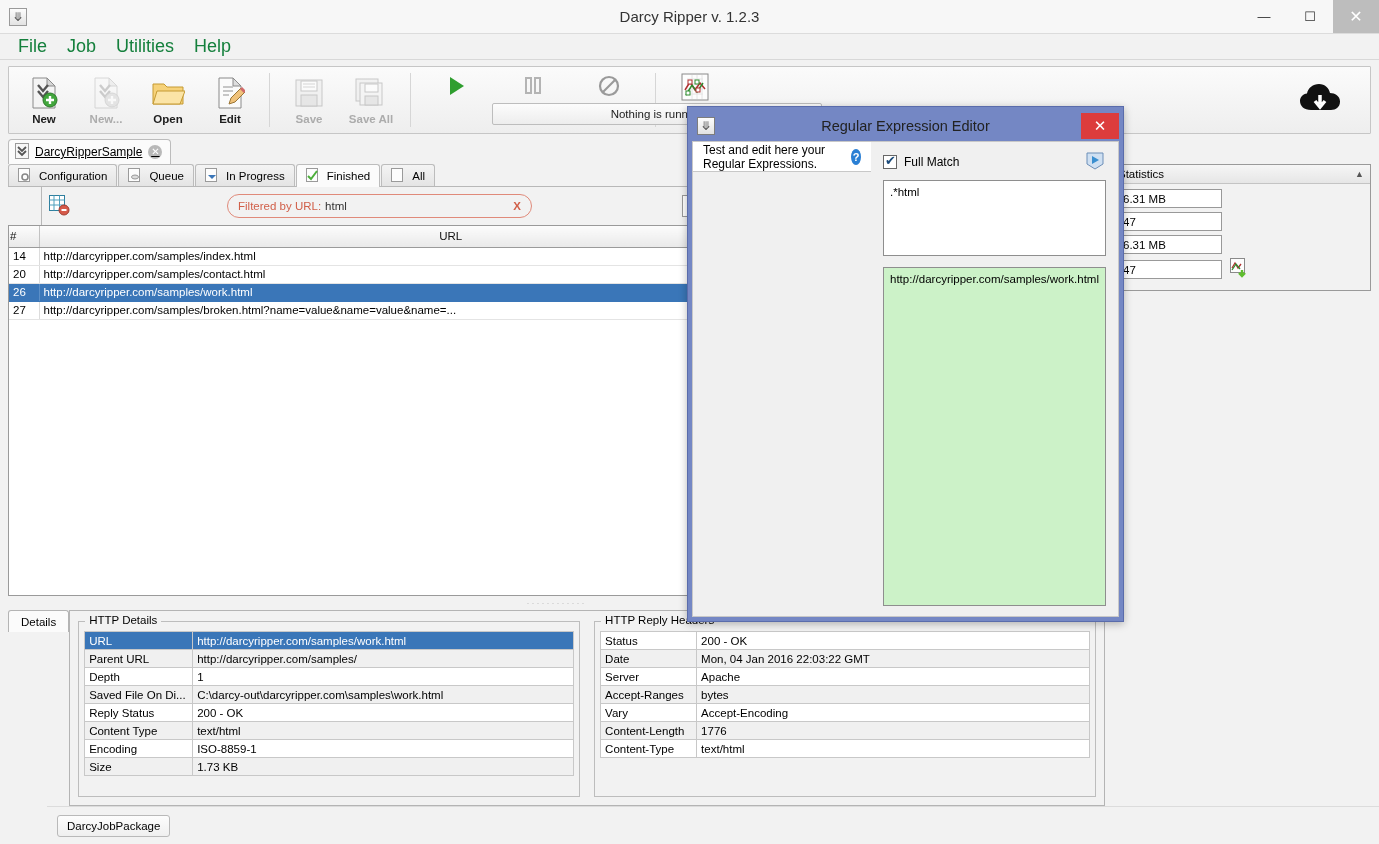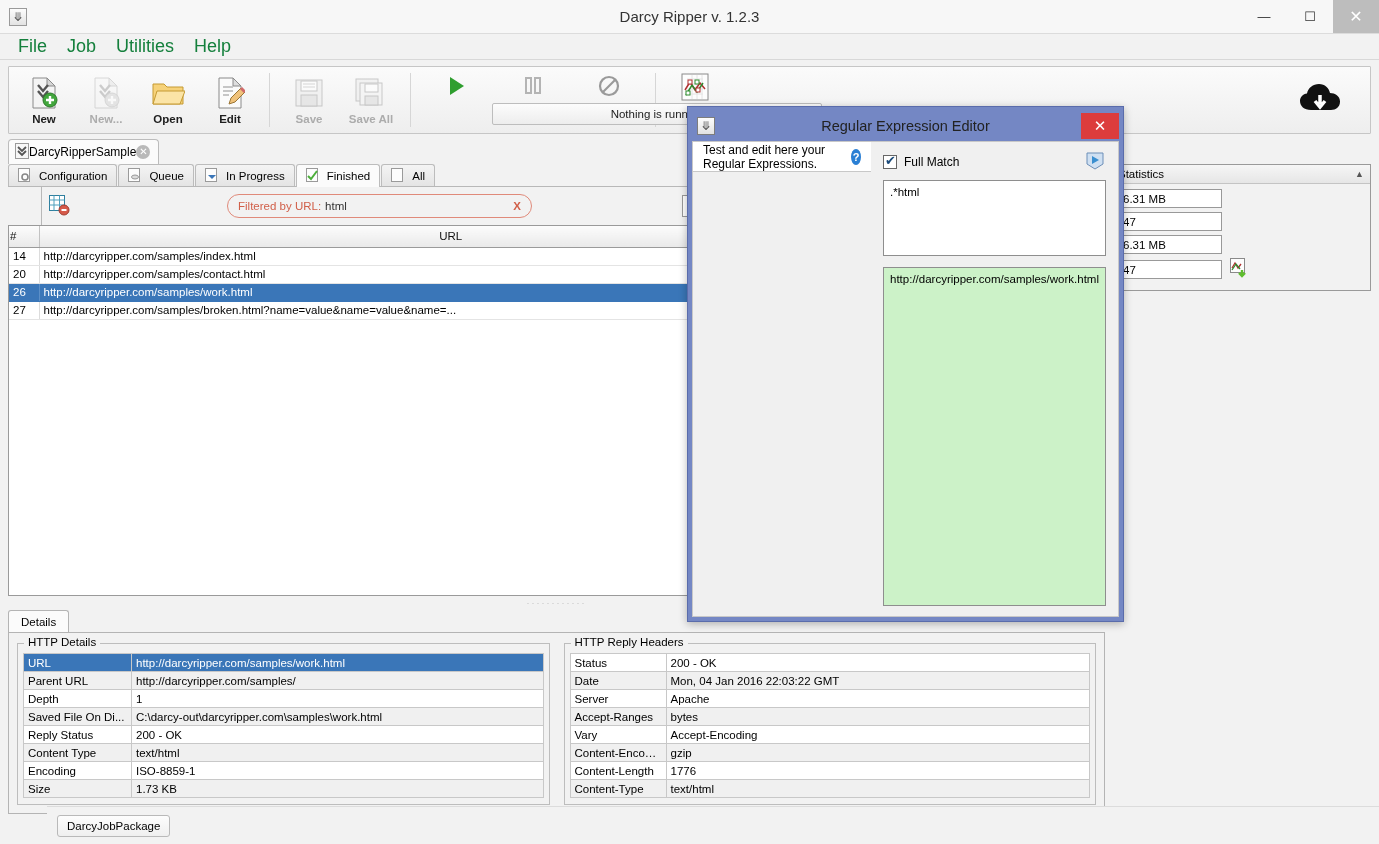--- a/index.html
+++ b/index.html
@@ -59,21 +59,21 @@
     display:flex; align-items:center; justify-content:center; font-size:11.5px; color:#1c1c1c; border-radius:2px;
   }
   #stats-tool-btn { width:70px; display:flex; align-items:flex-start; justify-content:center; padding-top:6px; }
   #cloud-btn { margin-left:auto; display:flex; align-items:center; padding-right:22px; }
 
   
   #job-tabrow { padding:0 8px; height:26px; display:flex; align-items:flex-end; flex:0 0 auto; }
   #job-tab {
     height:25px; border:1px solid #bcbcbc; border-bottom:none;
     background:#fbfbfb; border-radius:4px 4px 0 0; display:flex; align-items:center;
-    padding:0 8px 0 6px; font-size:12px;
+    gap:6px; padding:0 8px 0 6px; font-size:12px;text-decoration:underline;
   }
   .tabclose { width:14px; height:14px; border-radius:50%; background:#b9b9b9; color:#fff;
       display:flex; align-items:center; justify-content:center; font-size:10px; line-height:1; }
 
   
   #body-area { flex:1 1 auto; display:flex; padding:0 8px 0 8px; min-height:0; }
   #left-pane { width:1097px; display:flex; flex-direction:column; min-width:0; }
   #right-pane { flex:1 1 auto; margin-left:6px; display:flex; flex-direction:column; }
 
   
@@ -117,21 +117,21 @@
   .c-num { width:30px; text-align:left; }
   .c-url { width:auto; }
   .c-state { width:83px; }
   .c-prog { width:89px; }
   .c-size { width:69px; }
 
   
   #splitter { height:14px; display:flex; align-items:center; justify-content:center; letter-spacing:2px; color:#c0c0c0; font-size:9px; }
 
   
-  #details-pane { height:196px; flex:0 0 auto; display:flex; flex-direction:column; }
+  #details-pane { height:196px; flex:0 0 auto; display:flex; flex-direction:row; }
   #details-tabrow { display:flex; align-items:flex-end; height:22px; }
   #details-tab { height:22px; padding:0 12px; border:1px solid #b4b4b4; border-bottom:none;
       background:#fbfbfb; border-radius:3px 3px 0 0; font-size:11.5px; display:flex; align-items:center; }
   #details-box { flex:1 1 auto; border:1px solid #b4b4b4; background:#f2f2f2; display:flex; gap:14px; padding:10px 8px 8px 8px; }
   .group { flex:1 1 0; border:1px solid #bdbdbd; position:relative; padding:9px 5px 6px 5px; min-width:0; }
   .group > .legend { position:absolute; top:-8px; left:6px; background:#f2f2f2; padding:0 4px; font-size:11.5px; }
   table.kv { width:100%; border-collapse:collapse; table-layout:fixed; }
   table.kv td { border:1px solid #c8c8c8; font-size:11.5px; height:18px; padding:0 4px;
       white-space:nowrap; overflow:hidden; text-overflow:ellipsis; background:#fff; }
   table.kv tr:nth-child(even) td { background:#f0f0f0; }
@@ -541,24 +541,20 @@
               </tr>
               <tr>
                 <td class="k">Accept-Ranges</td>
                 <td>bytes</td>
               </tr>
               <tr>
                 <td class="k">Vary</td>
                 <td>Accept-Encoding</td>
               </tr>
               <tr>
-                <td class="k">Content-Encoding</td>
-                <td>gzip</td>
-              </tr>
-              <tr>
                 <td class="k">Content-Length</td>
                 <td>1776</td>
               </tr>
               <tr>
                 <td class="k">Content-Type</td>
                 <td>text/html</td>
               </tr>
             </tbody>
               </table>
           </div>

